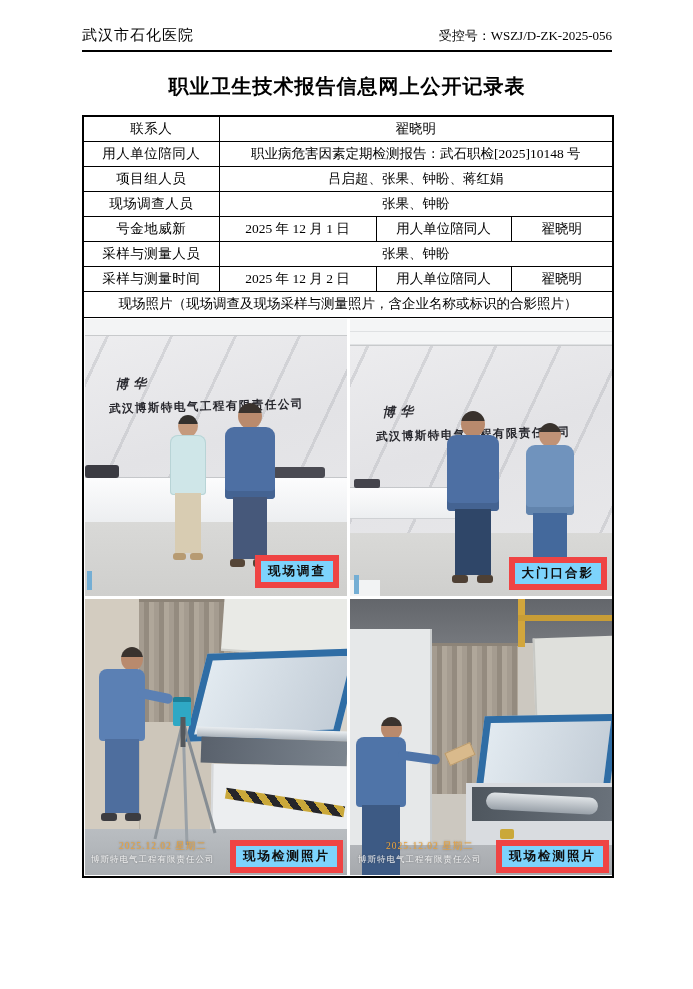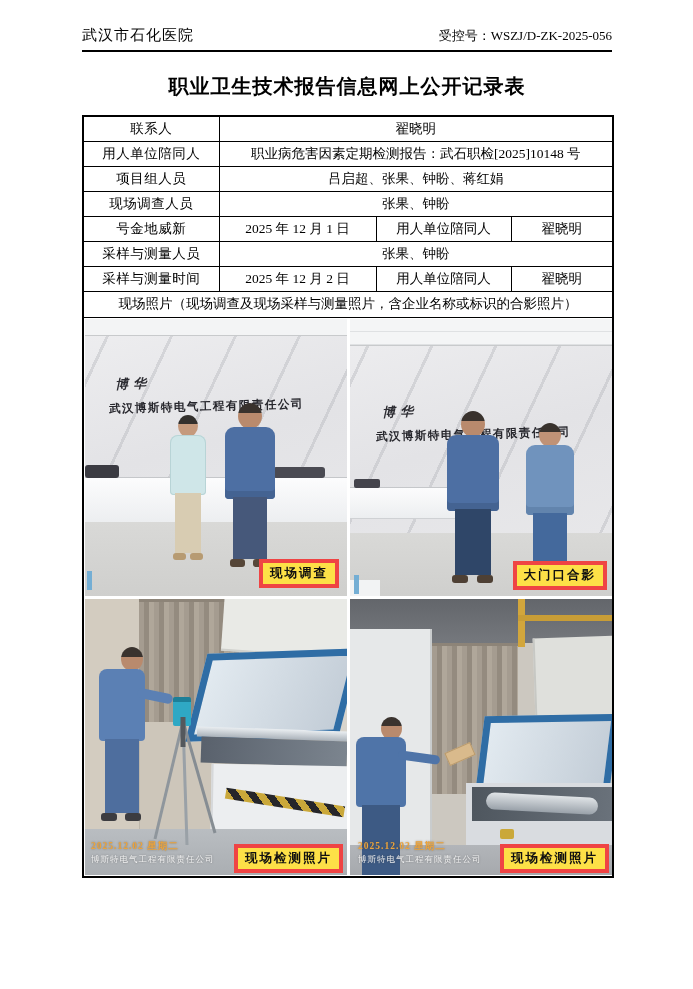--- a/index.html
+++ b/index.html
@@ -33,32 +33,32 @@
   
   .marble{position:absolute;inset:0;
      background:
        repeating-linear-gradient(115deg,rgba(170,172,178,0) 0 26px,rgba(170,172,178,.35) 26px 29px,rgba(170,172,178,0) 29px 58px),
        linear-gradient(165deg,#eeeef0 0%,#e3e3e6 45%,#e9e9eb 100%);}
   .ceiling{position:absolute;left:0;right:0;top:0;background:#f3f4f5;border-bottom:1px solid #c8cacc;}
   .counter{position:absolute;background:linear-gradient(#fcfcfd,#eceef0);border-top:1px solid #c5c7ca;border-bottom:1px solid #cfd1d4;}
   .floorA{position:absolute;left:0;right:0;bottom:0;background:linear-gradient(#d9d9d7,#cfcfcd);}
   .wall-brand{position:absolute;font-weight:bold;font-style:italic;color:#2c2c32;letter-spacing:5px;font-size:13px;transform:rotate(-2deg);}
   .wall-company{position:absolute;font-weight:bold;color:#26262c;font-size:11.5px;letter-spacing:1.5px;transform:rotate(-1.5deg);white-space:nowrap;}
-  .photo-tag{position:absolute;background:#fde047;border:4px solid #ef4444;color:#101010;
+  .photo-tag{position:absolute;background:#7dd3fc;border:6px solid #ef4444;color:#101010;
              font-weight:bold;font-size:12.5px;letter-spacing:2px;padding:2px 7px;line-height:1.3;white-space:nowrap;}
   .corner-bar{position:absolute;width:5px;height:19px;background:#74aed4;}
 
   
   .curtain{position:absolute;background:
       repeating-linear-gradient(90deg,#a59c90 0 5px,#948b7f 5px 10px,#b0a79a 10px 15px);
       border-top:3px solid #8d8478;}
   .hazard{position:absolute;background:repeating-linear-gradient(45deg,#caa83a 0 7px,#26262a 7px 14px);}
   .lid{position:absolute;border:7px solid #2f6da5;background:linear-gradient(100deg,#e2eaf0,#c3cdd7);}
-  .timestamp{position:absolute;color:#eda43c;font-weight:bold;font-size:9.5px;letter-spacing:1px;white-space:nowrap;
-             text-shadow:0 0 2px rgba(60,50,30,.5);}
+  .timestamp{position:absolute;color:#eda43c;font-weight:normal;font-size:9.5px;letter-spacing:1px;white-space:nowrap;
+             text-shadow:0 0 2px rgba(60,50,30,.5);margin-left:28px;}
   .wm-company{position:absolute;color:rgba(255,255,255,.88);font-size:8.5px;letter-spacing:1px;white-space:nowrap;
              text-shadow:0 0 2px rgba(70,70,70,.6);}
 </style>
 </head>
 <body>
 
 <div class="page">
 
   <div class="doc-header">
     <span class="hospital">武汉市石化医院</span>

